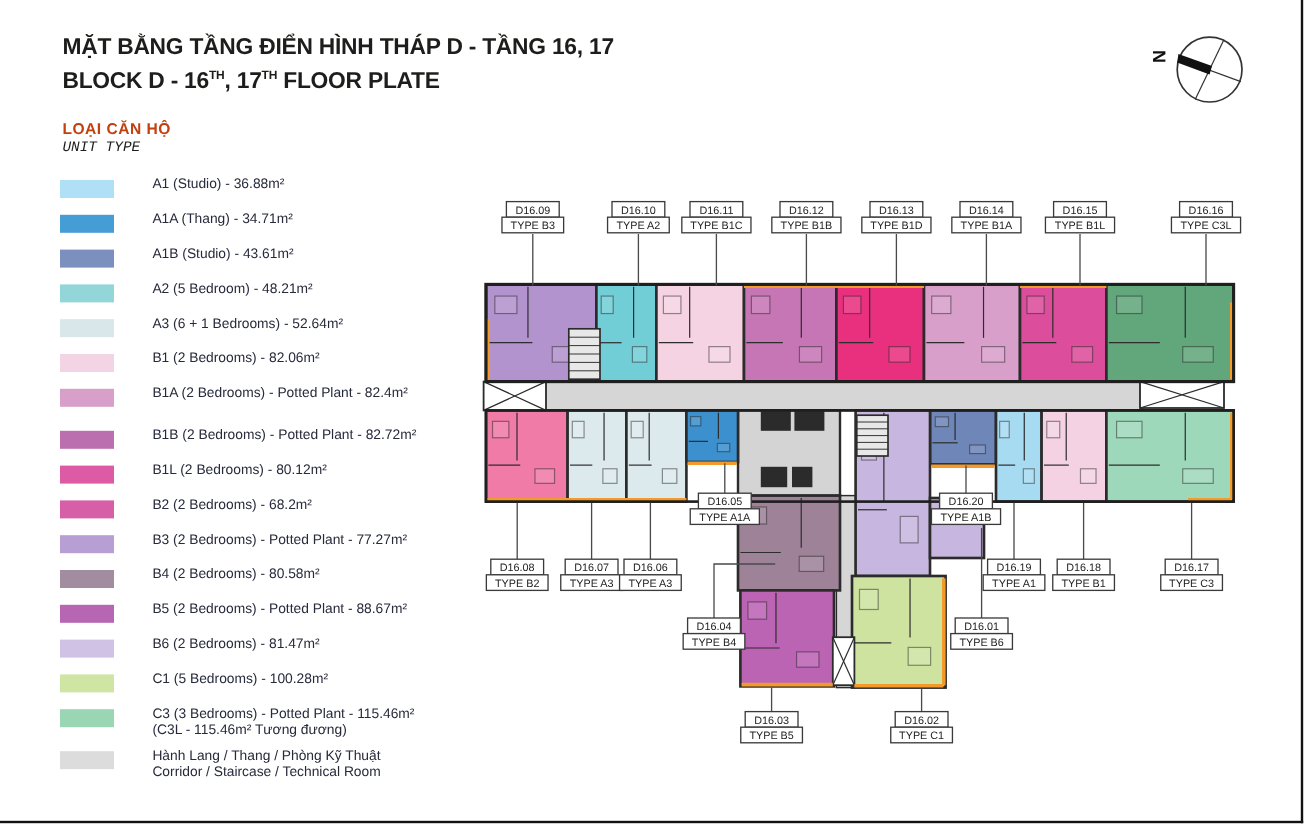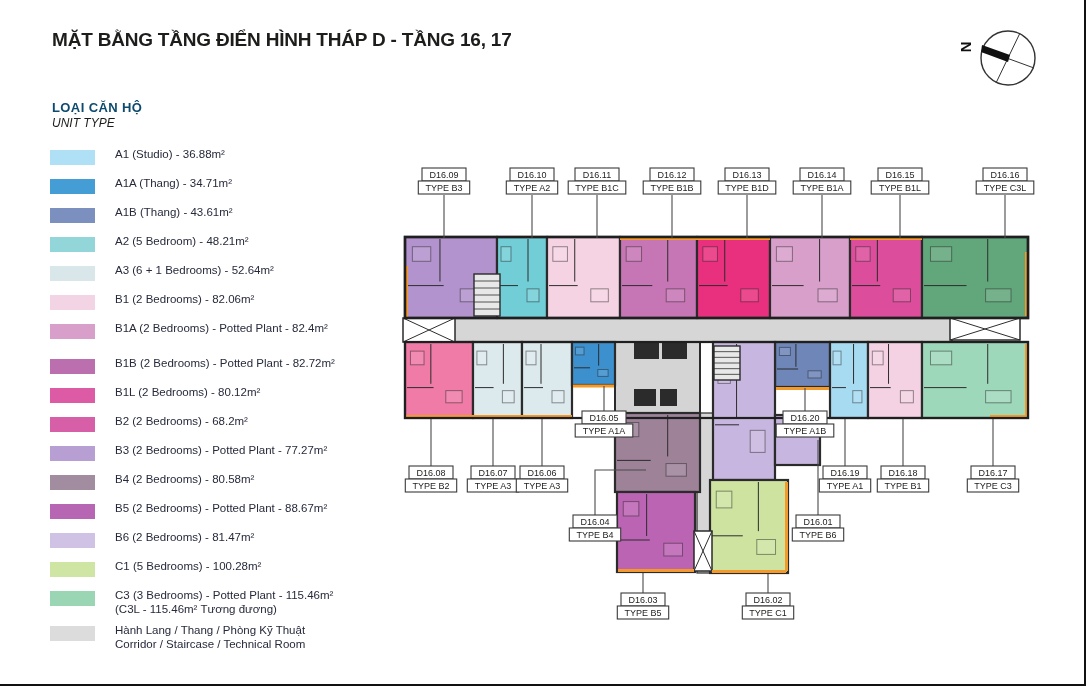--- a/index.html
+++ b/index.html
@@ -4,57 +4,58 @@
 <style>
   html,body{margin:0;padding:0;background:#fff;}
   #page{position:relative;width:1090px;height:691px;background:#ffffff;overflow:hidden;
         font-family:"Liberation Sans",sans-serif;color:#1d1d1b;}
   #page::after{content:"";position:absolute;right:4px;top:0;bottom:5px;border-right:2px solid #111;pointer-events:none;}
   #page::before{content:"";position:absolute;left:0;right:4px;bottom:5px;border-bottom:2px solid #111;pointer-events:none;}
   .title-block{position:absolute;left:52px;top:28px;}
   .title-line{font-weight:bold;font-size:19px;letter-spacing:-0.2px;line-height:24px;color:#1d1d1b;}
   .title-line sup{font-size:10px;}
   .legend-head{position:absolute;left:52px;top:100px;}
-  .legend-head .vi{font-weight:bold;font-size:13px;letter-spacing:.4px;color:#0c4a6e;}
-  .legend-head .en{font-style:italic;font-size:12px;color:#1d1d1b;margin-top:1px;}
+  .legend-head .vi{font-weight:bold;font-size:13px;letter-spacing:.4px;color:#c2410c;}
+  .legend-head .en{font-style:italic;font-size:12px;color:#1d1d1b;margin-top:1px;font-family:Liberation Mono, monospace;}
   #legend{position:absolute;left:0;top:0;width:420px;height:691px;}
   .lg-row{position:absolute;left:50px;}
   .lg-swatch{position:absolute;left:0;top:0;width:45px;height:15px;}
-  .lg-text{position:absolute;left:65px;top:-2px;width:330px;font-size:11.5px;line-height:13.5px;color:#272a3b;}
+  .lg-text{position:absolute;left:77px;top:-2px;width:330px;font-size:11.5px;line-height:13.5px;color:#272a3b;}
   .lg-text .l2{display:block;}
   .lg-text .it{}
   #plan-svg{position:absolute;left:0;top:0;}
   .compass-n{font-weight:bold;font-size:15px;}
 </style>
 </head>
 <body>
 
 <div id="page">
 
   <div class="title-block">
     <div class="title-line">MẶT BẰNG TẦNG ĐIỂN HÌNH THÁP D - TẦNG 16, 17</div>
+    <div class="title-line"><span>BLOCK D - 16</span><sup>TH</sup><span>, 17</span><sup>TH</sup><span>  FLOOR PLATE</span></div>
   </div>
 
   <div class="legend-head">
     <div class="vi">LOẠI CĂN HỘ</div>
     <div class="en">UNIT TYPE</div>
   </div>
 
   <div id="legend">
       <div class="lg-row" style="top: 150px;">
         <div class="lg-swatch" style="background: rgb(175, 224, 245);"></div>
         <div class="lg-text"><span>A1 (Studio) - 36.88m²</span></div>
       </div>
       <div class="lg-row" style="top: 179px;">
         <div class="lg-swatch" style="background: rgb(69, 157, 214);"></div>
         <div class="lg-text"><span>A1A (Thang) - 34.71m²</span></div>
       </div>
       <div class="lg-row" style="top: 208px;">
         <div class="lg-swatch" style="background: rgb(123, 144, 190);"></div>
-        <div class="lg-text"><span>A1B (Thang) - 43.61m²</span></div>
+        <div class="lg-text"><span>A1B (Studio) - 43.61m²</span></div>
       </div>
       <div class="lg-row" style="top: 237px;">
         <div class="lg-swatch" style="background: rgb(147, 214, 218);"></div>
         <div class="lg-text"><span>A2 (5 Bedroom) - 48.21m²</span></div>
       </div>
       <div class="lg-row" style="top: 266px;">
         <div class="lg-swatch" style="background: rgb(217, 231, 235);"></div>
         <div class="lg-text"><span>A3 (6 + 1 Bedrooms) - 52.64m²</span></div>
       </div>
       <div class="lg-row" style="top: 295px;">

